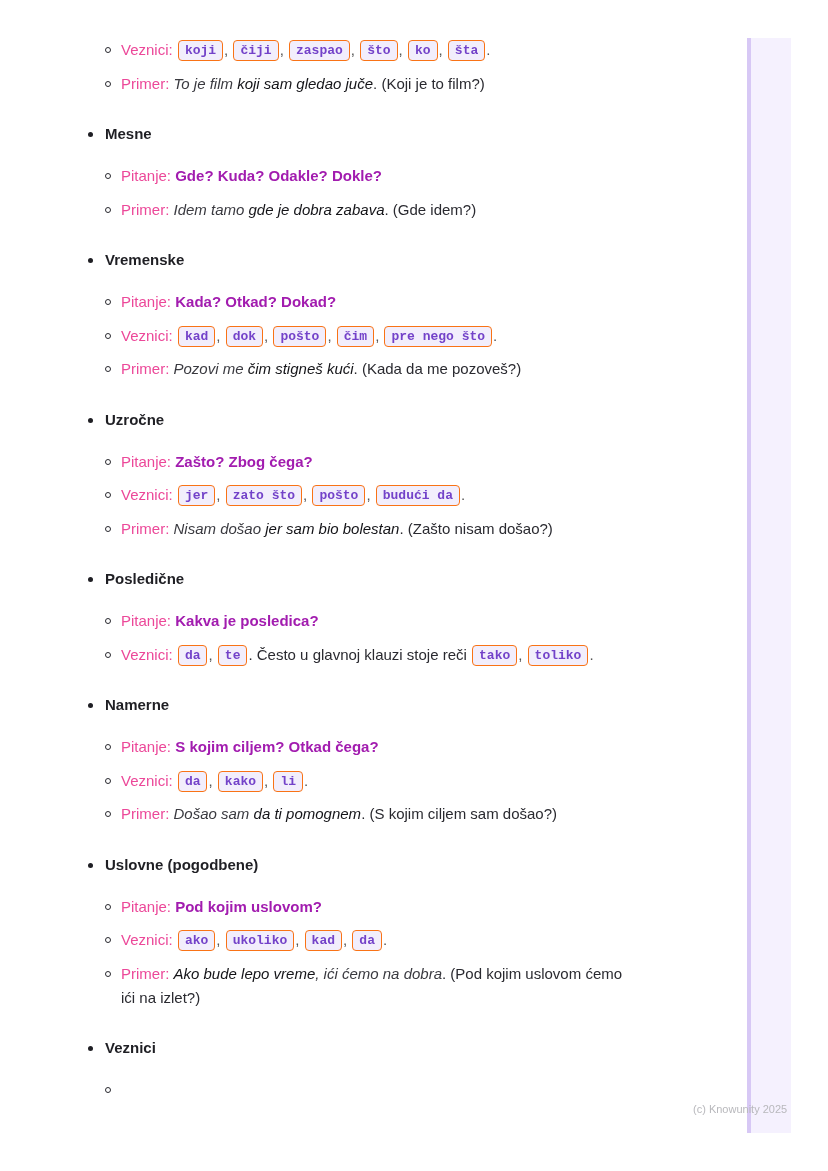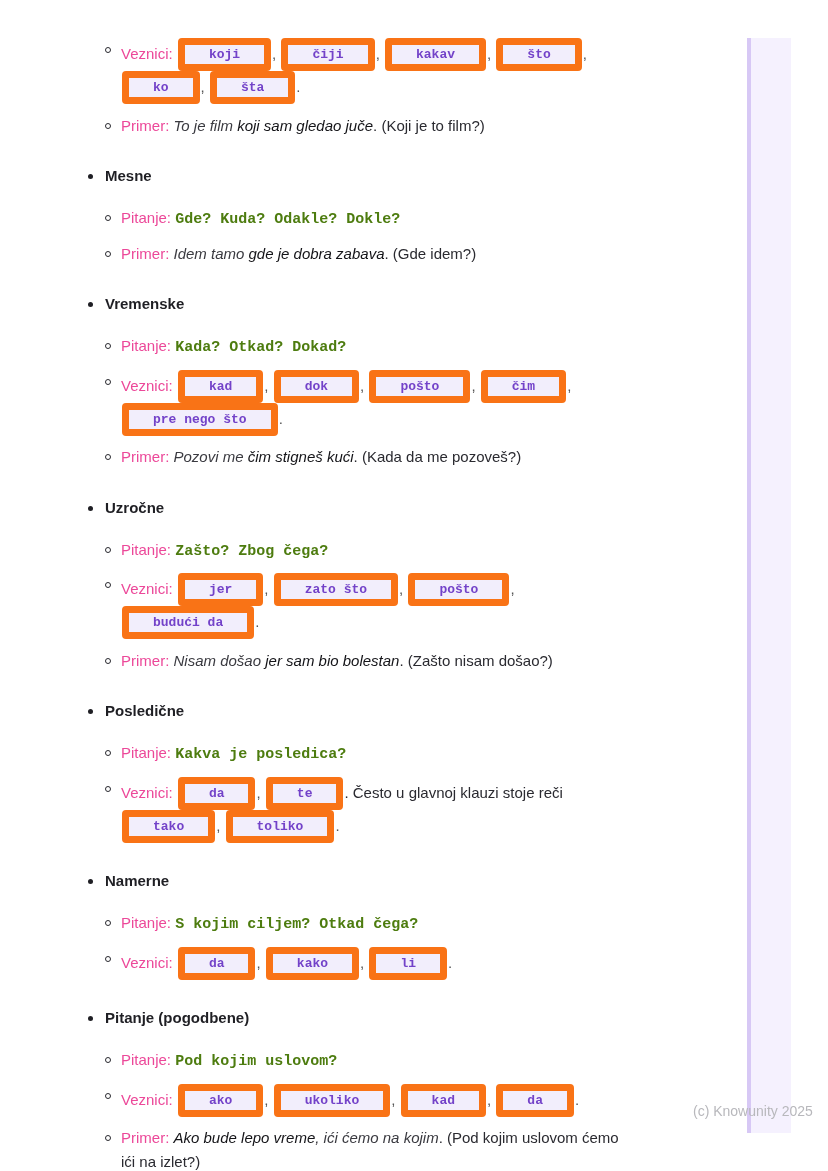--- a/index.html
+++ b/index.html
@@ -18,46 +18,46 @@
     content: ""; position: absolute; left: -17px; top: 10px; width: 5px; height: 5px;
     border-radius: 50%; background: #1f1f24;
   }
   ul.subs { list-style: none; margin: 0; padding: 0 0 17px 0; }
   .sub { position: relative; padding-left: 26px; line-height: 24px; margin-bottom: 9.5px; color: #2a2a30; max-width: 515px; }
   .sub::before {
     content: ""; position: absolute; left: 10px; top: 9px; width: 4px; height: 4px;
     border-radius: 50%; border: 1.2px solid #2a2a30;
   }
   .lbl { color: #ec4899; }
-  b { font-weight: bold; color: #4d7c0f; font-family: Liberation Mono, monospace; }
+  b { font-weight: bold; color: #a21caf; }
   i { color: #3a3a40; }
   i b, b i, .bi { font-weight: normal; font-style: italic; color: #141418; }
   .chip {
     display: inline-block; font-family: "Liberation Mono", "DejaVu Sans Mono", monospace;
     font-weight: bold; font-size: 13px; color: #7342c9; background: #f2eefc;
-    border: 7px solid #f97316; border-radius: 4px; padding: 0 24px; line-height: 19px;
+    border: 1px solid #f97316; border-radius: 4px; padding: 0 6px; line-height: 19px;
     margin: 0 1px; vertical-align: 1px;
   }
   .sep { color: #555; }
   .sidebar {
     position: absolute; left: 747px; top: 38px; width: 44px; height: 1095px;
     background: #f5f1fe; border-left: 4px solid #d7c8f5; box-sizing: border-box;
   }
   .footer {
-    position: absolute; left: 693px; top: 1103px; font-size: 14px; color: #b8b8bc;
+    position: absolute; left: 693px; top: 1103px; font-size: 11px; color: #b8b8bc;
     font-family: "Liberation Sans", sans-serif;
   }
 </style>
 </head>
 <body>
 
 <div class="content">
   <ul class="subs" style="padding-left:95px;padding-bottom:17px;">
     <li class="sub">
-      <span class="lbl">Veznici: </span><span><span class="chip">koji</span><span class="sep">, </span><span class="chip">čiji</span><span class="sep">, </span><span class="chip">kakav</span><span class="sep">, </span><span class="chip">što</span><span class="sep">, </span><span class="chip">ko</span><span class="sep">, </span><span class="chip">šta</span></span><span class="sep">.</span>
+      <span class="lbl">Veznici: </span><span><span class="chip">koji</span><span class="sep">, </span><span class="chip">čiji</span><span class="sep">, </span><span class="chip">zaspao</span><span class="sep">, </span><span class="chip">što</span><span class="sep">, </span><span class="chip">ko</span><span class="sep">, </span><span class="chip">šta</span></span><span class="sep">.</span>
     </li>
     <li class="sub">
       <span class="lbl">Primer: </span><i>To je film </i><span class="bi">koji sam gledao juče</span><span>. (Koji je to film?)</span>
     </li>
   </ul>
 
   <ul class="cats" id="cats">
       <li class="cat">
         <div class="cat-title">Mesne</div>
         <ul class="subs">
@@ -86,32 +86,33 @@
         <ul class="subs">
           <li class="sub"><span class="lbl">Pitanje: </span><b>Kakva je posledica?</b></li>
           <li class="sub"><span class="lbl">Veznici: </span><span class="chip">da</span><span class="sep">, </span><span class="chip">te</span><span>. Često u glavnoj klauzi stoje reči </span><span class="chip">tako</span><span class="sep">, </span><span class="chip">toliko</span><span class="sep">.</span></li>
         </ul>
       </li>
       <li class="cat">
         <div class="cat-title">Namerne</div>
         <ul class="subs">
           <li class="sub"><span class="lbl">Pitanje: </span><b>S kojim ciljem? Otkad čega?</b></li>
           <li class="sub"><span class="lbl">Veznici: </span><span class="chip">da</span><span class="sep">, </span><span class="chip">kako</span><span class="sep">, </span><span class="chip">li</span><span class="sep">.</span></li>
+          <li class="sub"><span class="lbl">Primer: </span><i>Došao sam </i><span class="bi">da ti pomognem</span><span>. (S kojim ciljem sam došao?)</span></li>
         </ul>
       </li>
       <li class="cat">
-        <div class="cat-title">Pitanje (pogodbene)</div>
+        <div class="cat-title">Uslovne (pogodbene)</div>
         <ul class="subs">
           <li class="sub"><span class="lbl">Pitanje: </span><b>Pod kojim uslovom?</b></li>
           <li class="sub"><span class="lbl">Veznici: </span><span class="chip">ako</span><span class="sep">, </span><span class="chip">ukoliko</span><span class="sep">, </span><span class="chip">kad</span><span class="sep">, </span><span class="chip">da</span><span class="sep">.</span></li>
-          <li class="sub"><span class="lbl">Primer: </span><span class="bi">Ako bude lepo vreme</span><i>, ići ćemo na kojim</i><span>. (Pod kojim uslovom ćemo ići na izlet?)</span></li>
+          <li class="sub"><span class="lbl">Primer: </span><span class="bi">Ako bude lepo vreme</span><i>, ići ćemo na dobra</i><span>. (Pod kojim uslovom ćemo ići na izlet?)</span></li>
         </ul>
       </li>
       <li class="cat">
-        <div class="cat-title">Primer</div>
+        <div class="cat-title">Veznici</div>
         <ul class="subs">
           <li class="sub"></li>
         </ul>
       </li>
     </ul>
 </div>
 
 <div class="sidebar"></div>
 <div class="footer">(c) Knowunity 2025</div>
 

